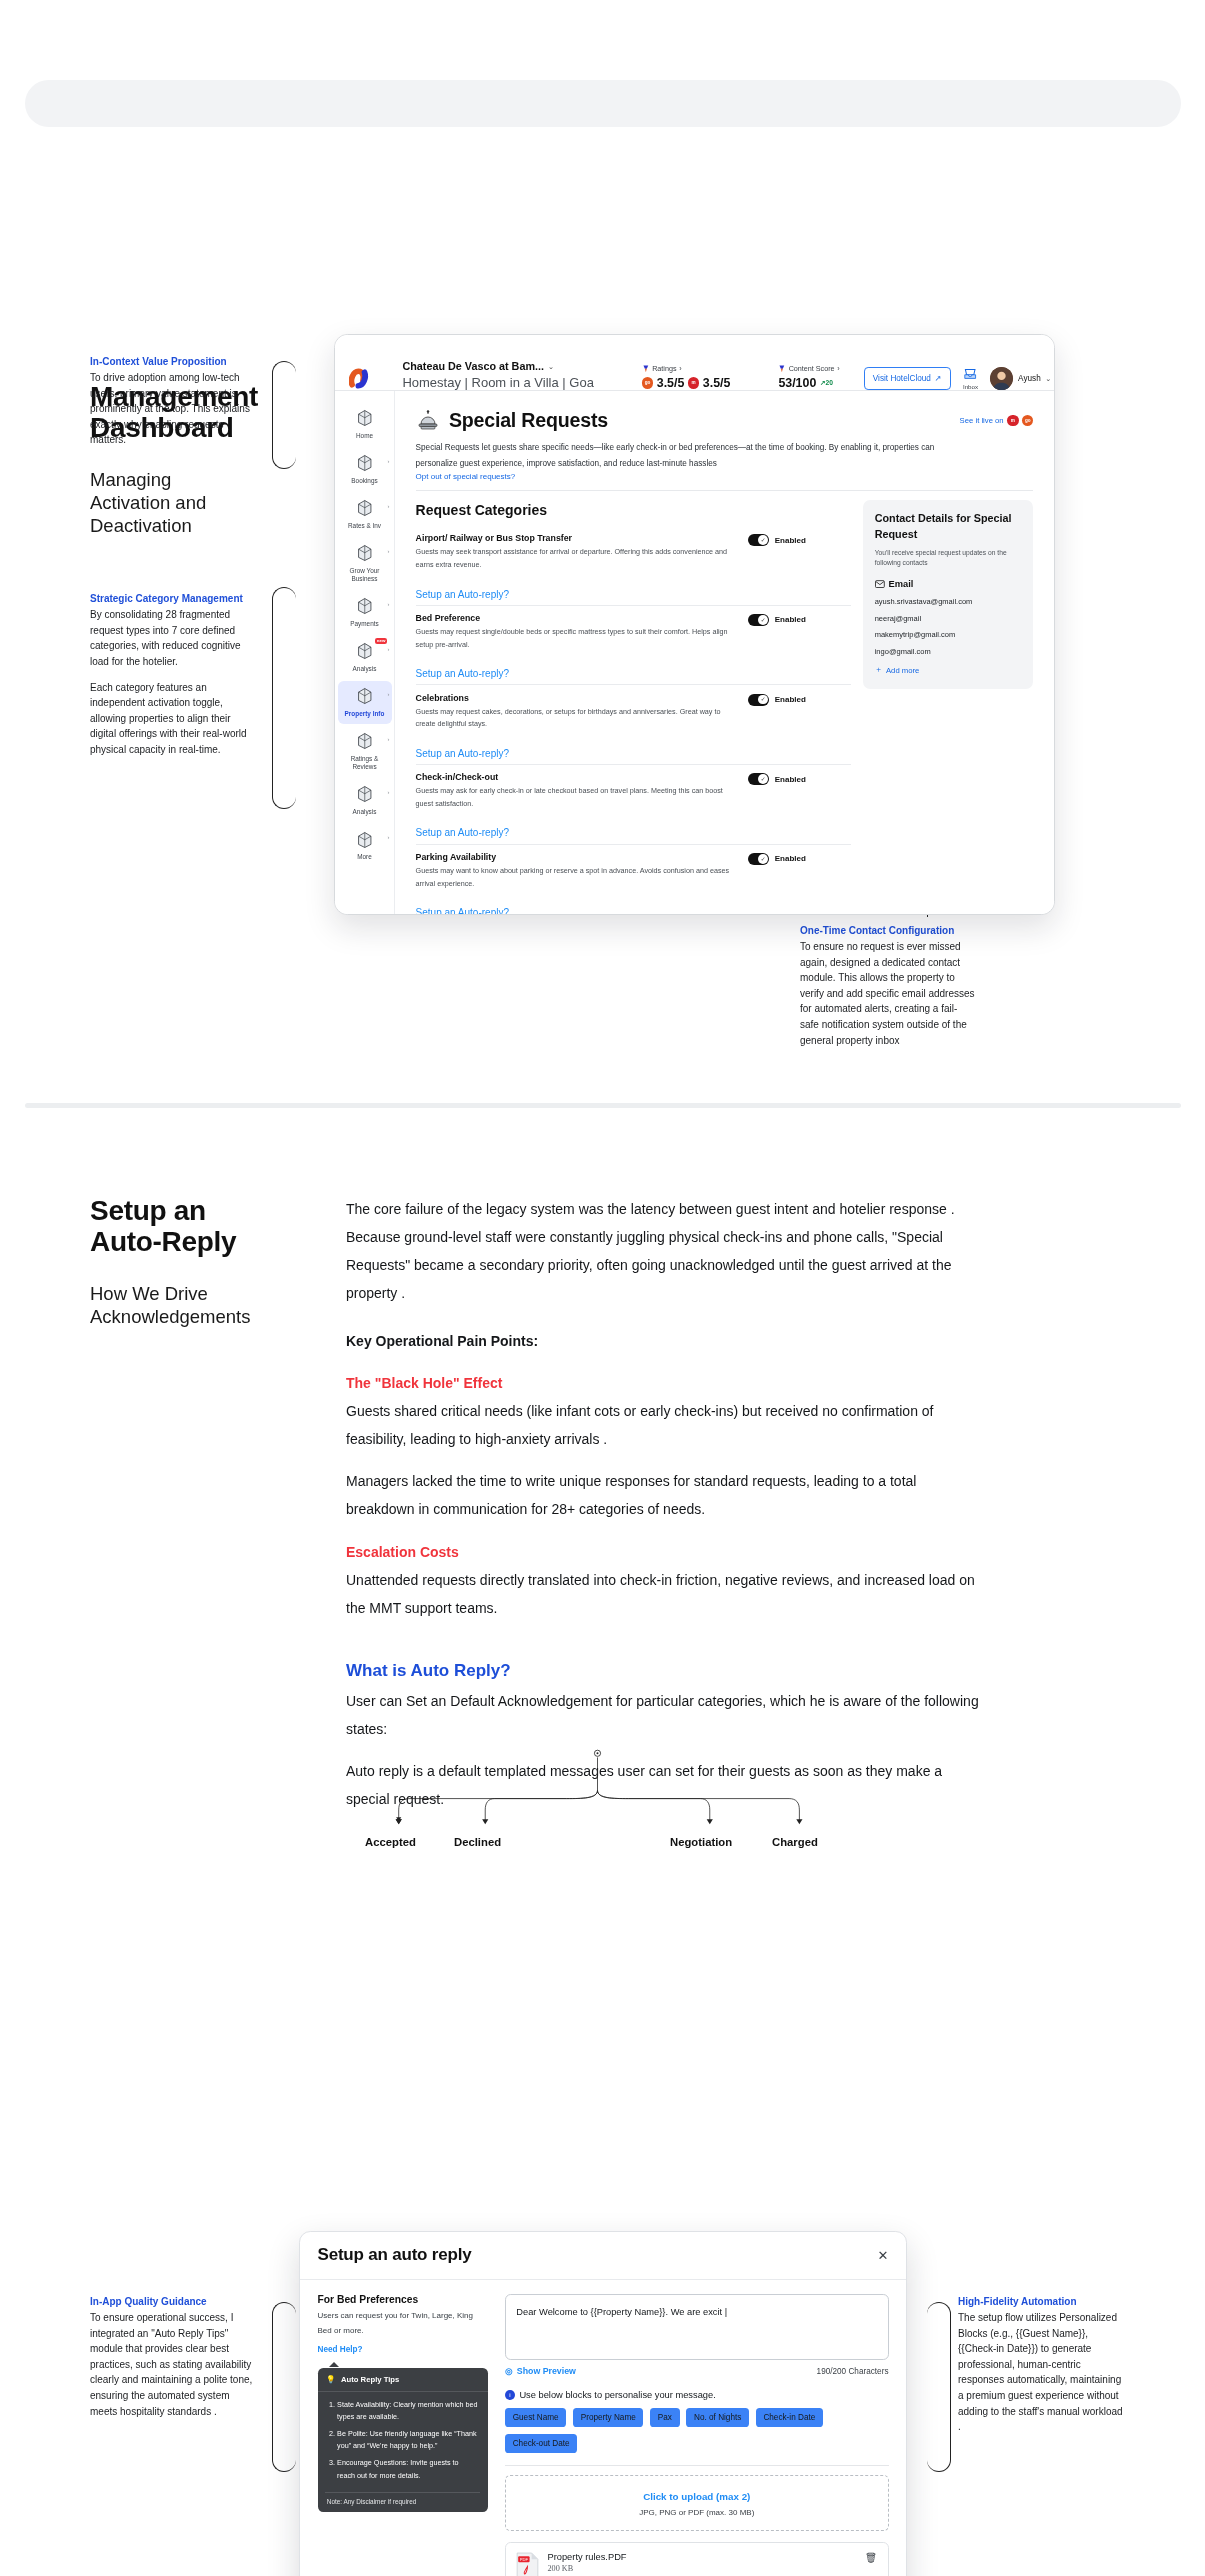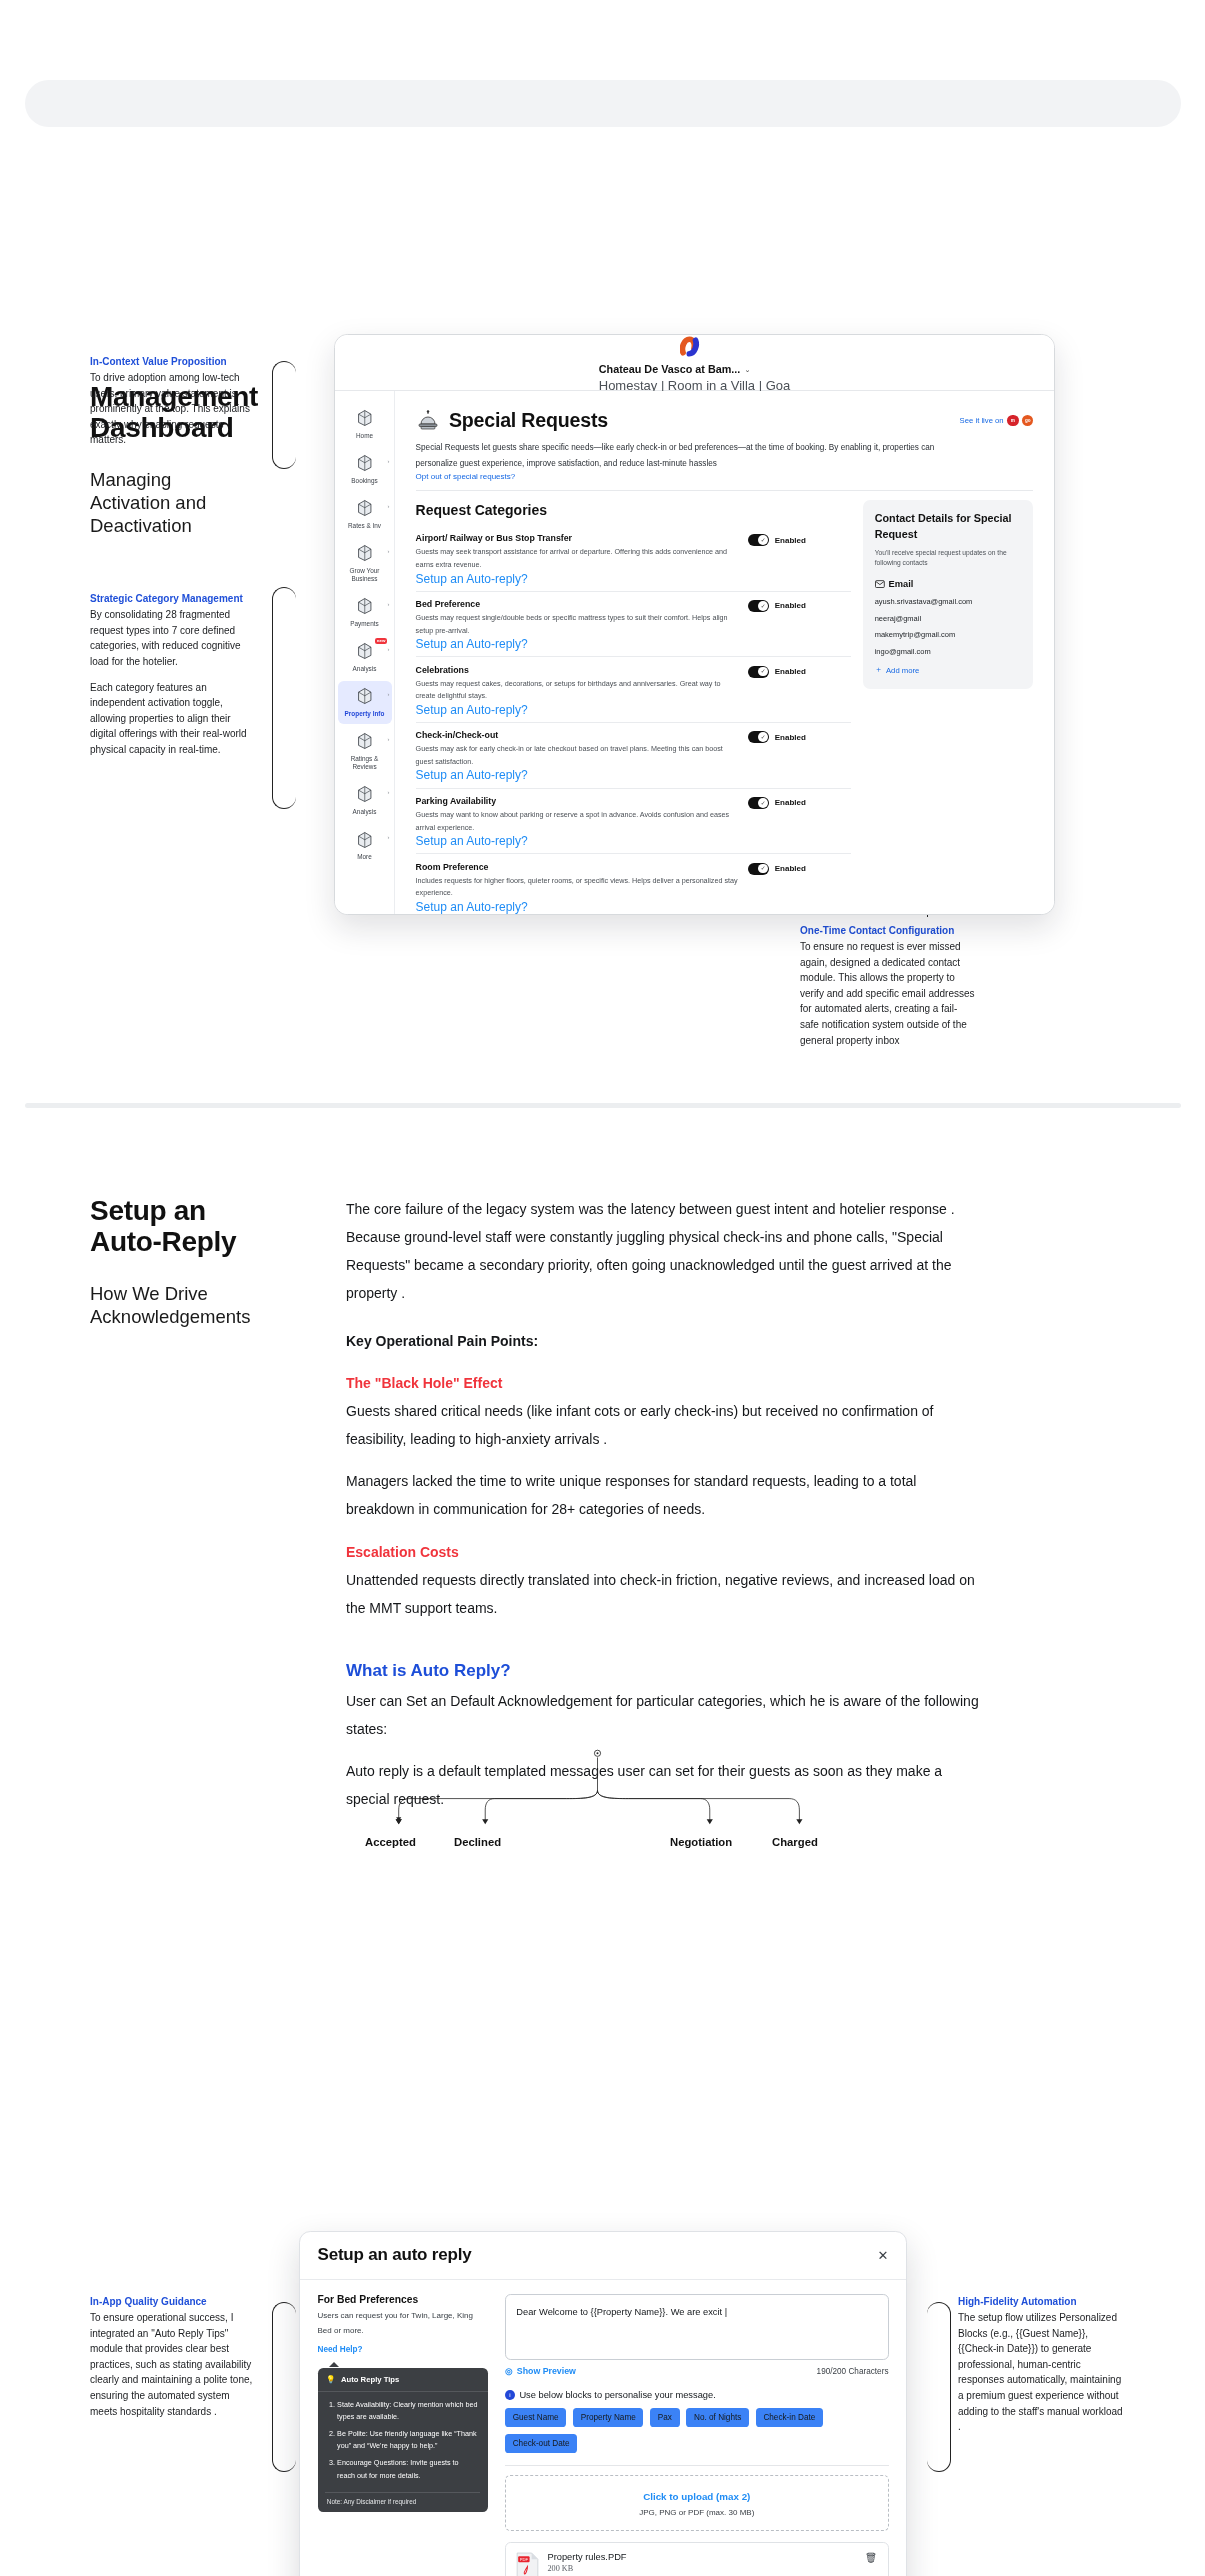--- a/index.html
+++ b/index.html
@@ -37,22 +37,22 @@
 
   
   .bracket { position:absolute; border:0.8px solid #222; border-radius:13.4px; }
   .bk-left  { border-right:none; }
   .bk-right { border-left:none; }
   .vline { position:absolute; width:0.8px; background:#222; }
 
   
   .window { position:absolute; background:#fff; border:0.5px solid #d7dadd;
             border-radius:13.4px; box-shadow:0 12.4px 31px rgba(20,25,40,.13); overflow:hidden; }
-  .win-head { height:56px; border-bottom:0.5px solid #e6e8eb; display:flex; align-items:center;
-              padding:0 14.4px; gap:5px; background:#fff;flex-direction:column;}
+  .win-head { height:56px; border-bottom:0.5px solid #e6e8eb; display:flex; align-items:flex-end;
+              padding:0 14.4px; gap:24px; background:#fff;}
   .logo { width:29px; height:23px; flex:none; position:relative; }
   .logo svg{display:block}
   .prop-name { font-size:10.8px; font-weight:700; color:#111; white-space:nowrap;}
   .prop-sub  { font-size:13px; color:#4b5056; margin-top:2.6px; white-space:nowrap;}
   .chev { font-size:7.2px; color:#444; }
   .vdiv { width:0.5px; height:28px; background:#e1e4e8; }
   .metric-lbl { font-size:7.2px; color:#3a3f45; display:flex; align-items:center; gap:2.6px; white-space:nowrap;}
   .metric-val { font-size:12.4px; font-weight:700; color:#111; margin-top:2.6px; display:flex; align-items:center; gap:3.6px;}
   .pill-btn { border:0.8px solid #2f7ef5; color:#1668e3; border-radius:4.1px;
               font-size:8.2px; padding:5.7px 8.2px; display:flex; align-items:center; gap:3.6px;
@@ -84,21 +84,21 @@
   .lnk { color:#1668e3; font-size:8px; }
   .hr { height:0.5px; background:#e7e9ec; margin:9.3px 0; }
   .cat-grid { display:flex; gap:12.4px; }
   .cat-col { flex:1; }
   .cat-head { font-size:14px; font-weight:700; margin:2.1px 0 8.2px; }
   .cat-row { display:flex; align-items:flex-start; gap:9.3px; padding:7.2px 0 5.2px;
              border-bottom:0.5px solid #e9ebee;}
   .cat-txt { flex:1; min-width:0; }
   .cat-name { font-size:8.8px; font-weight:700; color:#111; }
   .cat-d { font-size:7.2px; line-height:1.75; color:#4a4f55; margin-top:3.1px; }
-  .cat-lnk { color:#1f8cf5; font-size:12px; margin-top:0; display:inline-block;}
+  .cat-lnk { color:#1f8cf5; font-size:10px; margin-top:17px; display:inline-block;}
   .tgl-wrap { width:103px; display:flex; align-items:center; gap:5.7px; padding-top:1px;}
   .tgl { width:21px;height:12px;border-radius:6.2px;background:#111;position:relative;flex:none;}
   .tgl:after{content:"✓";position:absolute;right:1px;top:1px;width:9.8px;height:9.8px;border-radius:50%;
              background:#fff;color:#111;font-size:5.7px;display:flex;align-items:center;justify-content:center;}
   .tgl-lbl{font-size:8px;font-weight:600;color:#111;}
   .contact-card { width:170px; background:#f3f4f6; border-radius:7.2px; padding:11.3px 11.3px 13.4px; align-self:flex-start;}
   .cc-h { font-size:10.8px; font-weight:700; line-height:1.45; }
   .cc-s { font-size:6.7px; color:#4d5258; line-height:1.6; margin-top:5.2px;}
   .cc-e { font-size:9.3px; font-weight:700; margin-top:10.3px; display:flex; gap:4.1px; align-items:center;}
   .cc-mail { font-size:7.5px; color:#1d2125; margin-top:7.7px; }

